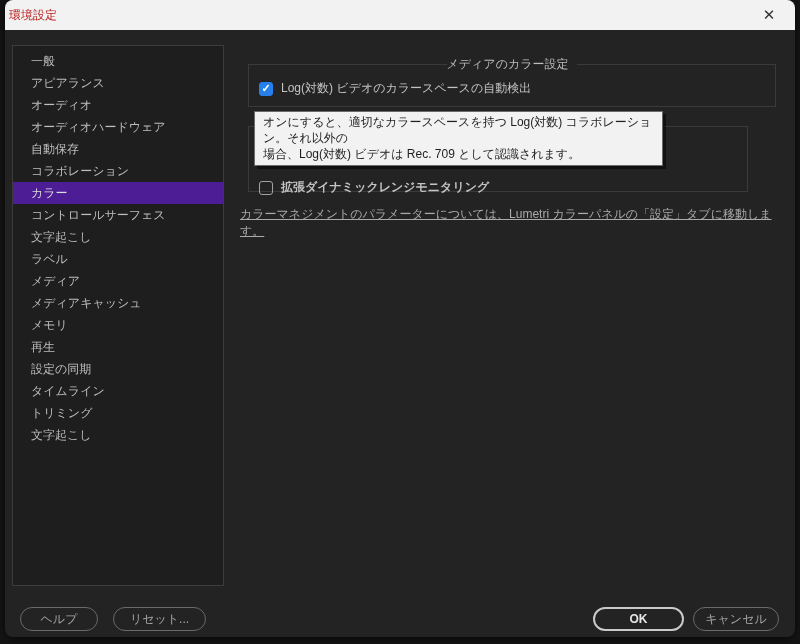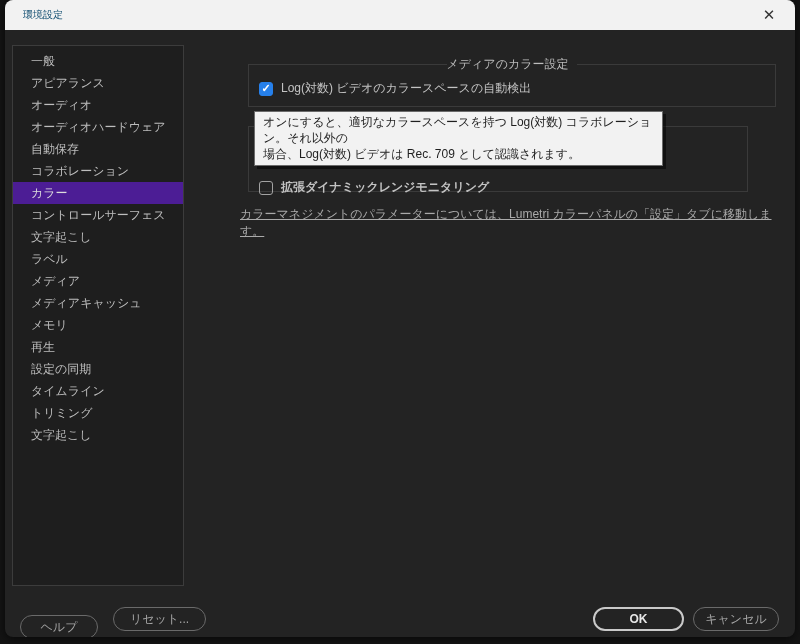--- a/index.html
+++ b/index.html
@@ -6,27 +6,27 @@
   html,body { width:800px; height:644px; background:#141414; overflow:hidden;
               font-family:"Liberation Sans", sans-serif; }
 
   .window { position:absolute; left:5px; top:0; width:790px; height:637px;
             background:#232323; border-radius:8px; overflow:hidden;
             box-shadow:0 2px 8px rgba(0,0,0,0.6); }
 
   
   .titlebar { position:absolute; left:0; top:0; right:0; height:30px;
               background:#f2f2f2; display:flex; align-items:center; }
-  .titlebar-text { font-size:10px; color:#0c4a6e; padding-left:18px; }
+  .titlebar-text { font-size:12px; color:#b91c1c; padding-left:4px; }
   .close-btn { position:absolute; right:6px; top:0; width:40px; height:30px;
                display:flex; align-items:center; justify-content:center;
                font-size:15px; color:#333; cursor:pointer; }
 
   
-  .sidebar { position:absolute; left:7px; top:45px; width:172px; height:541px;
+  .sidebar { position:absolute; left:7px; top:45px; width:212px; height:541px;
              background:#1e1e1e; border:1px solid #3c3c3c; padding-top:4px; overflow:hidden; }
   .side-item { height:22px; line-height:22px; padding-left:18px; font-size:12px;
                color:#bebebe; white-space:nowrap; cursor:pointer; }
   .side-item.selected { background:#4c1d95; color:#dcdcdc; }
 
   
   fieldset { position:absolute; border:1px solid #3a3a3a; background:transparent; }
   fieldset legend { font-size:12px; color:#bdbdbd; padding:0 9px 0 0; margin-left:0;text-align:center; }
   .fs-media { left:243px; top:56px; width:528px; height:51px; }
   .fs-cm    { left:243px; top:118px; width:500px; height:74px;font-weight:bold; }
@@ -53,21 +53,21 @@
              box-shadow:3px 3px 0 rgba(0,0,0,0.5); }
 
   
   .note { position:absolute; left:235px; top:206px; font-size:12px; color:#aaaaaa;text-decoration:underline; }
 
   
   .btn { position:absolute; top:607px; height:24px; border-radius:12px;
          border:1px solid #6a6a6a; background:transparent; color:#a5a5a5;
          font-size:12px; font-family:"Liberation Sans", sans-serif;
          display:flex; align-items:center; justify-content:center; cursor:pointer; }
-  .btn-help   { left:15px;  width:78px;margin-top:8px; }
+  .btn-help   { left:15px;  width:78px; }
   .btn-reset  { left:108px; width:93px; }
   .btn-ok     { left:588px; width:91px; border:2px solid #c9c9c9; color:#e6e6e6; font-weight:bold; }
   .btn-cancel { left:688px; width:86px; }
 </style>
 </head>
 <body>
 
 <div class="window">
 
   <div class="titlebar">

